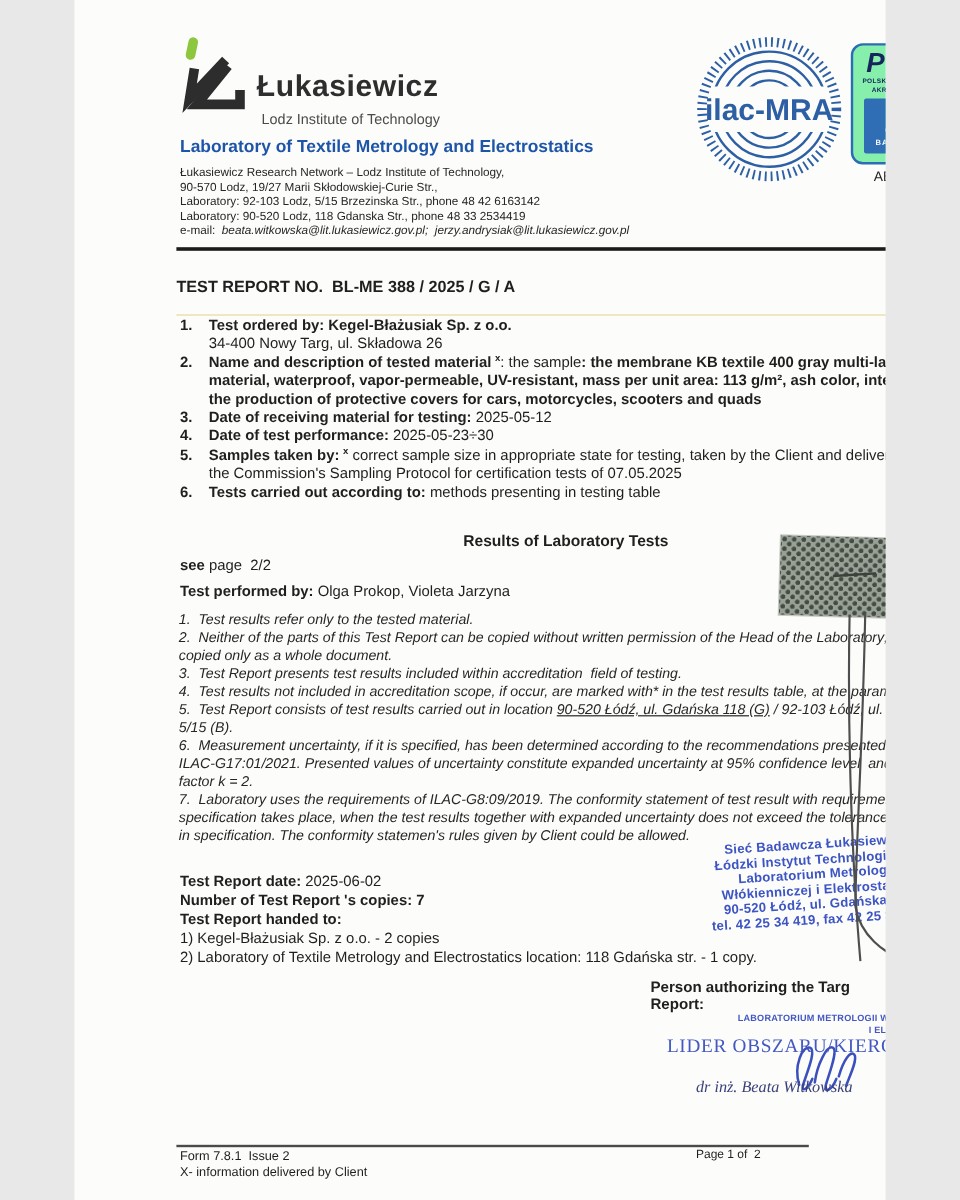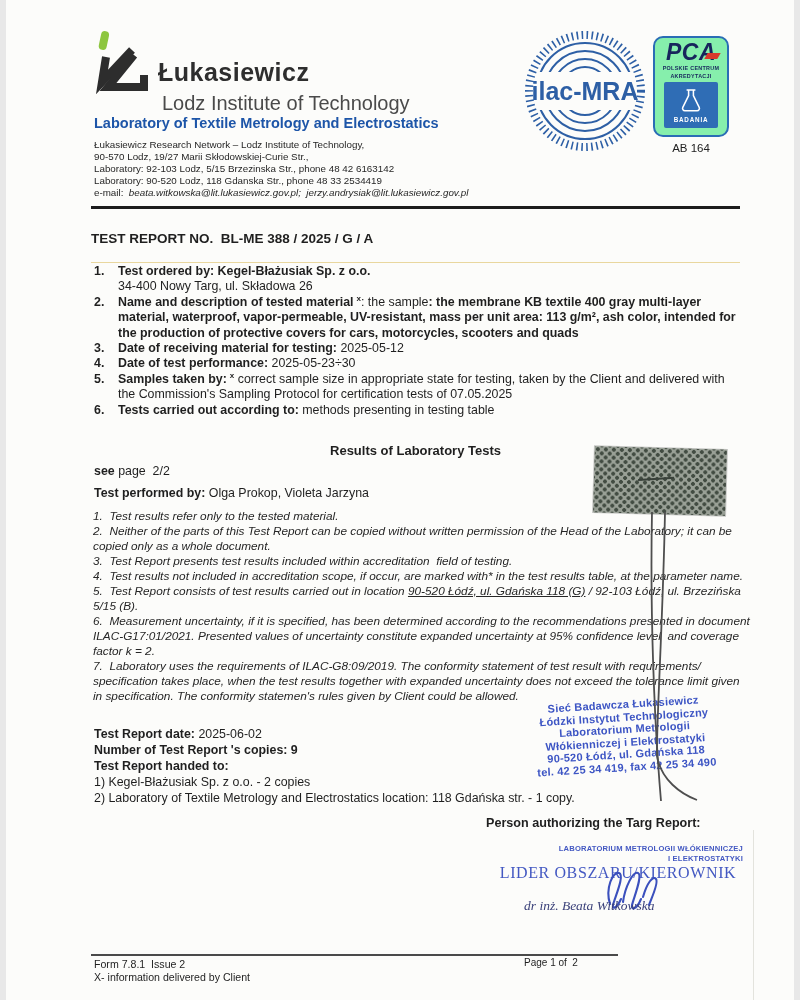--- a/index.html
+++ b/index.html
@@ -1,23 +1,23 @@
 <!DOCTYPE html>
 <html><head>
 <meta charset="utf-8">
 <style>
   html,body{margin:0;padding:0;background:#e8e8e8;}
-  .page{position:relative;width:788px;height:1000px;background:#fcfcfa;overflow:hidden;
+  .page{position:relative;width:676px;height:1000px;background:#fcfcfa;overflow:hidden;
         font-family:"Liberation Sans",sans-serif;color:#1f1f1f;margin:0 auto;}
   .pre{white-space:pre-wrap;}
 
   
   .logo-mark{position:absolute;left:88px;top:30px;}
   .brand{position:absolute;left:152px;top:58px;font-size:25px;font-weight:700;color:#2e2e2e;letter-spacing:.5px;}
-  .brand-sub{position:absolute;left:156px;top:92px;font-size:20px;color:#4a4a4a;}
+  .brand-sub{position:absolute;left:156px;top:92px;font-size:12px;color:#4a4a4a;}
   .lab-name{position:absolute;left:88px;top:115px;font-size:14.5px;font-weight:700;color:#1d55a8;}
   .addr{position:absolute;left:88px;top:139px;font-size:9.8px;line-height:12px;color:#262626;}
   .addr .em{font-style:italic;}
 
   .ilac{position:absolute;left:516px;top:28px;}
   .pca{position:absolute;left:647px;top:36px;width:76px;height:101px;border:2.5px solid #2a6db5;
        border-radius:10px;background:#86efac;box-sizing:border-box;text-align:center;}
   .pca-letters{font-size:23px;font-weight:800;color:#17255c;line-height:24px;margin-top:2px;
                position:relative;letter-spacing:.5px;font-style:italic;}
   .pca-red{position:absolute;right:8px;top:13px;width:13px;height:6px;background:#d9392c;transform:skewX(-30deg);}
@@ -193,21 +193,21 @@
     <div>Sieć Badawcza Łukasiewicz</div>
     <div>Łódzki Instytut Technologiczny</div>
     <div>Laboratorium Metrologii</div>
     <div>Włókienniczej i Elektrostatyki</div>
     <div>90-520 Łódź, ul. Gdańska 118</div>
     <div>tel. 42 25 34 419, fax 42 25 34 490</div>
   </div>
 
   <div class="meta">
     <div class="pre"><b>Test Report date:</b><span> 2025-06-02</span></div>
-    <div class="pre"><b>Number of Test Report 's copies: 9</b></div>
+    <div class="pre"><b>Number of Test Report 's copies: 7</b></div>
     <div class="pre"><b>Test Report handed to:</b></div>
     <div class="pre">1) Kegel-Błażusiak Sp. z o.o. - 2 copies</div>
     <div class="pre">2) Laboratory of Textile Metrology and Electrostatics location: 118 Gdańska str. - 1 copy.</div>
   </div>
 
   <div class="person">Person authorizing the Targ Report:</div>
   <div class="stamp-bottom">
     <div class="sb-small">LABORATORIUM METROLOGII WŁÓKIENNICZEJ</div>
     <div class="sb-small">I ELEKTROSTATYKI</div>
     <div class="sb-big">LIDER OBSZARU/KIEROWNIK</div>

